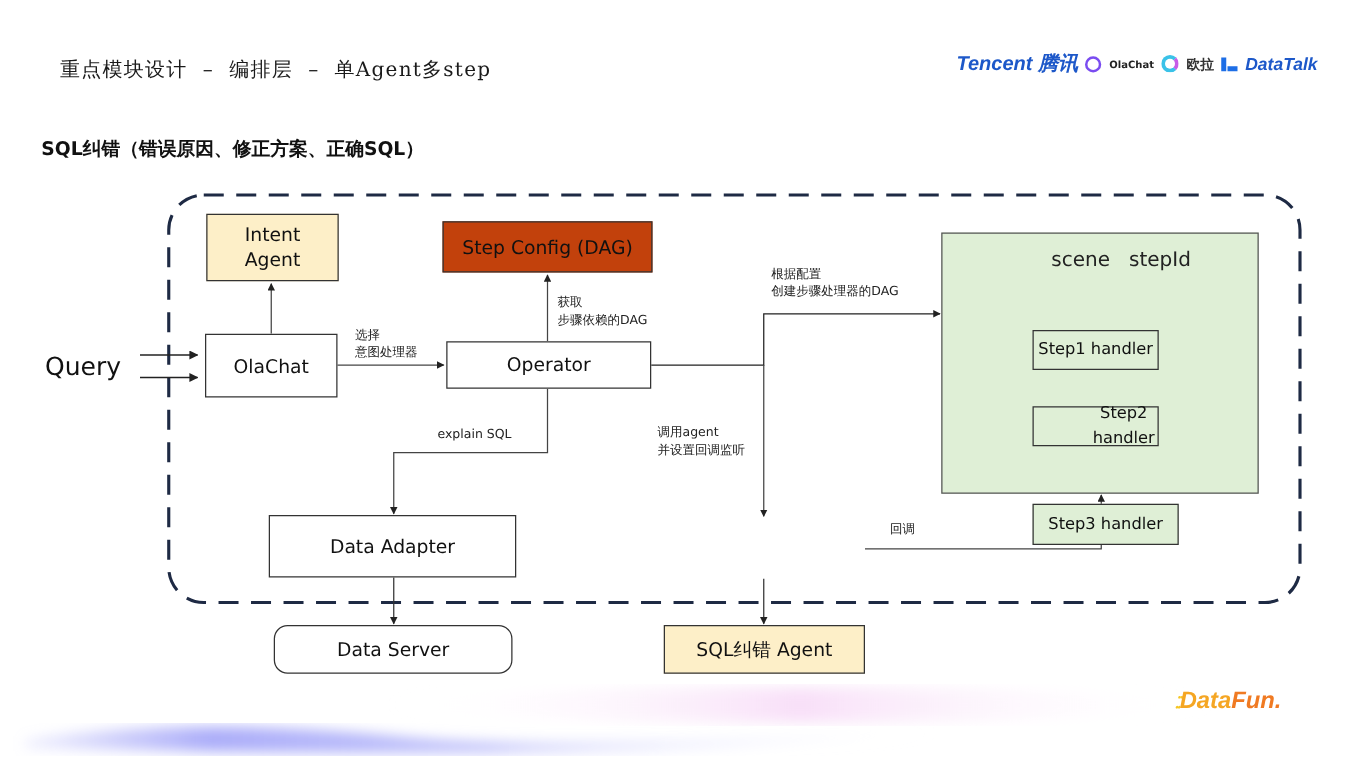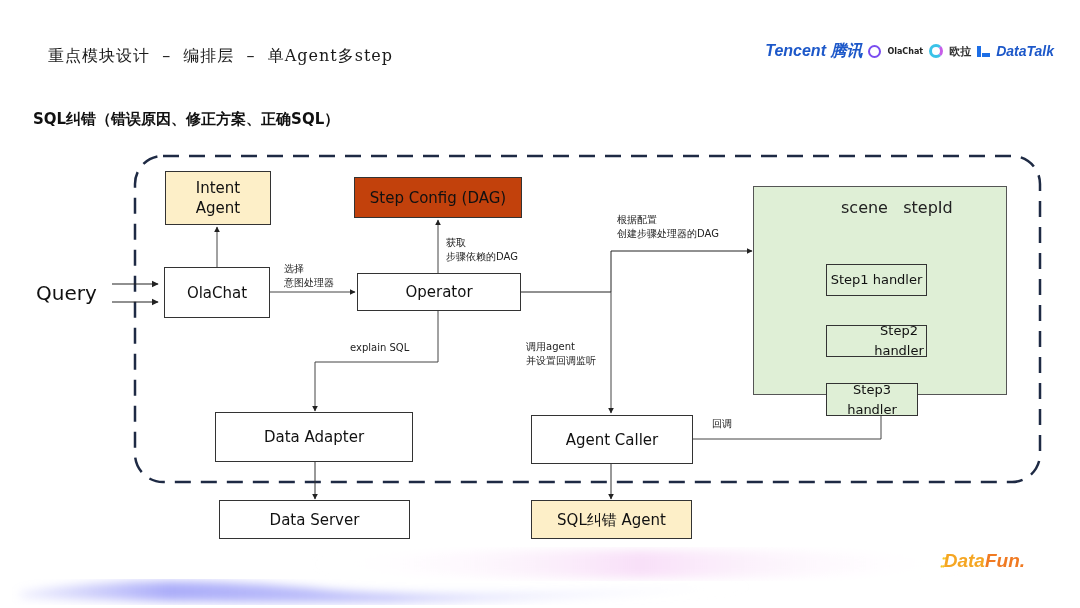--- a/index.html
+++ b/index.html
@@ -106,29 +106,28 @@
   </svg>
 
   <div class="query">Query</div>
 
   <div class="box yellow" style="left:165px;top:171px;width:106px;height:54px;white-space:pre-line;">Intent
 Agent</div>
   <div class="box blue" style="left:354px;top:177px;width:168px;height:41px;">Step Config (DAG)</div>
   <div class="box" style="left:164px;top:267px;width:106px;height:51px;">OlaChat</div>
   <div class="box" style="left:357px;top:273px;width:164px;height:38px;">Operator</div>
   <div class="box" style="left:215px;top:412px;width:198px;height:50px;">Data Adapter</div>
-  <div class="box" style="left:531px;top:415px;width:162px;height:49px;">Agent Caller</div>
-  <div class="box" style="left:219px;top:500px;width:191px;height:39px;">Data Server</div>
+  <div class="box" style="left:219px;top:500px;width:191px;height:39px;border-radius:11px;">Data Server</div>
   <div class="box yellow" style="left:531px;top:500px;width:161px;height:39px;">SQL纠错 Agent</div>
 
   <div class="box green" style="left:753px;top:186px;width:254px;height:209px;align-items:flex-start;"></div>
   <div class="scene" style="left:841px;top:198px;">scene   stepId</div>
   <div class="box step" style="left:826px;top:224px;width:101px;height:32px;">Step1 handler</div>
   <div class="box step" style="left:826px;top:285px;width:101px;height:32px;padding-left:45px;">Step2 handler</div>
-  <div class="box step" style="left:826px;top:343px;width:92px;height:33px;">Step3 handler</div>
+  <div class="box step" style="left:826px;top:363px;width:117px;height:33px;">Step3 handler</div>
 
   <div class="label" style="left:284px;top:262px;">选择
 意图处理器</div>
   <div class="label" style="left:446px;top:236px;">获取
 步骤依赖的DAG</div>
   <div class="label" style="left:617px;top:213px;">根据配置
 创建步骤处理器的DAG</div>
   <div class="label" style="left:350px;top:341px;">explain SQL</div>
   <div class="label" style="left:526px;top:340px;">调用agent
 并设置回调监听</div>

